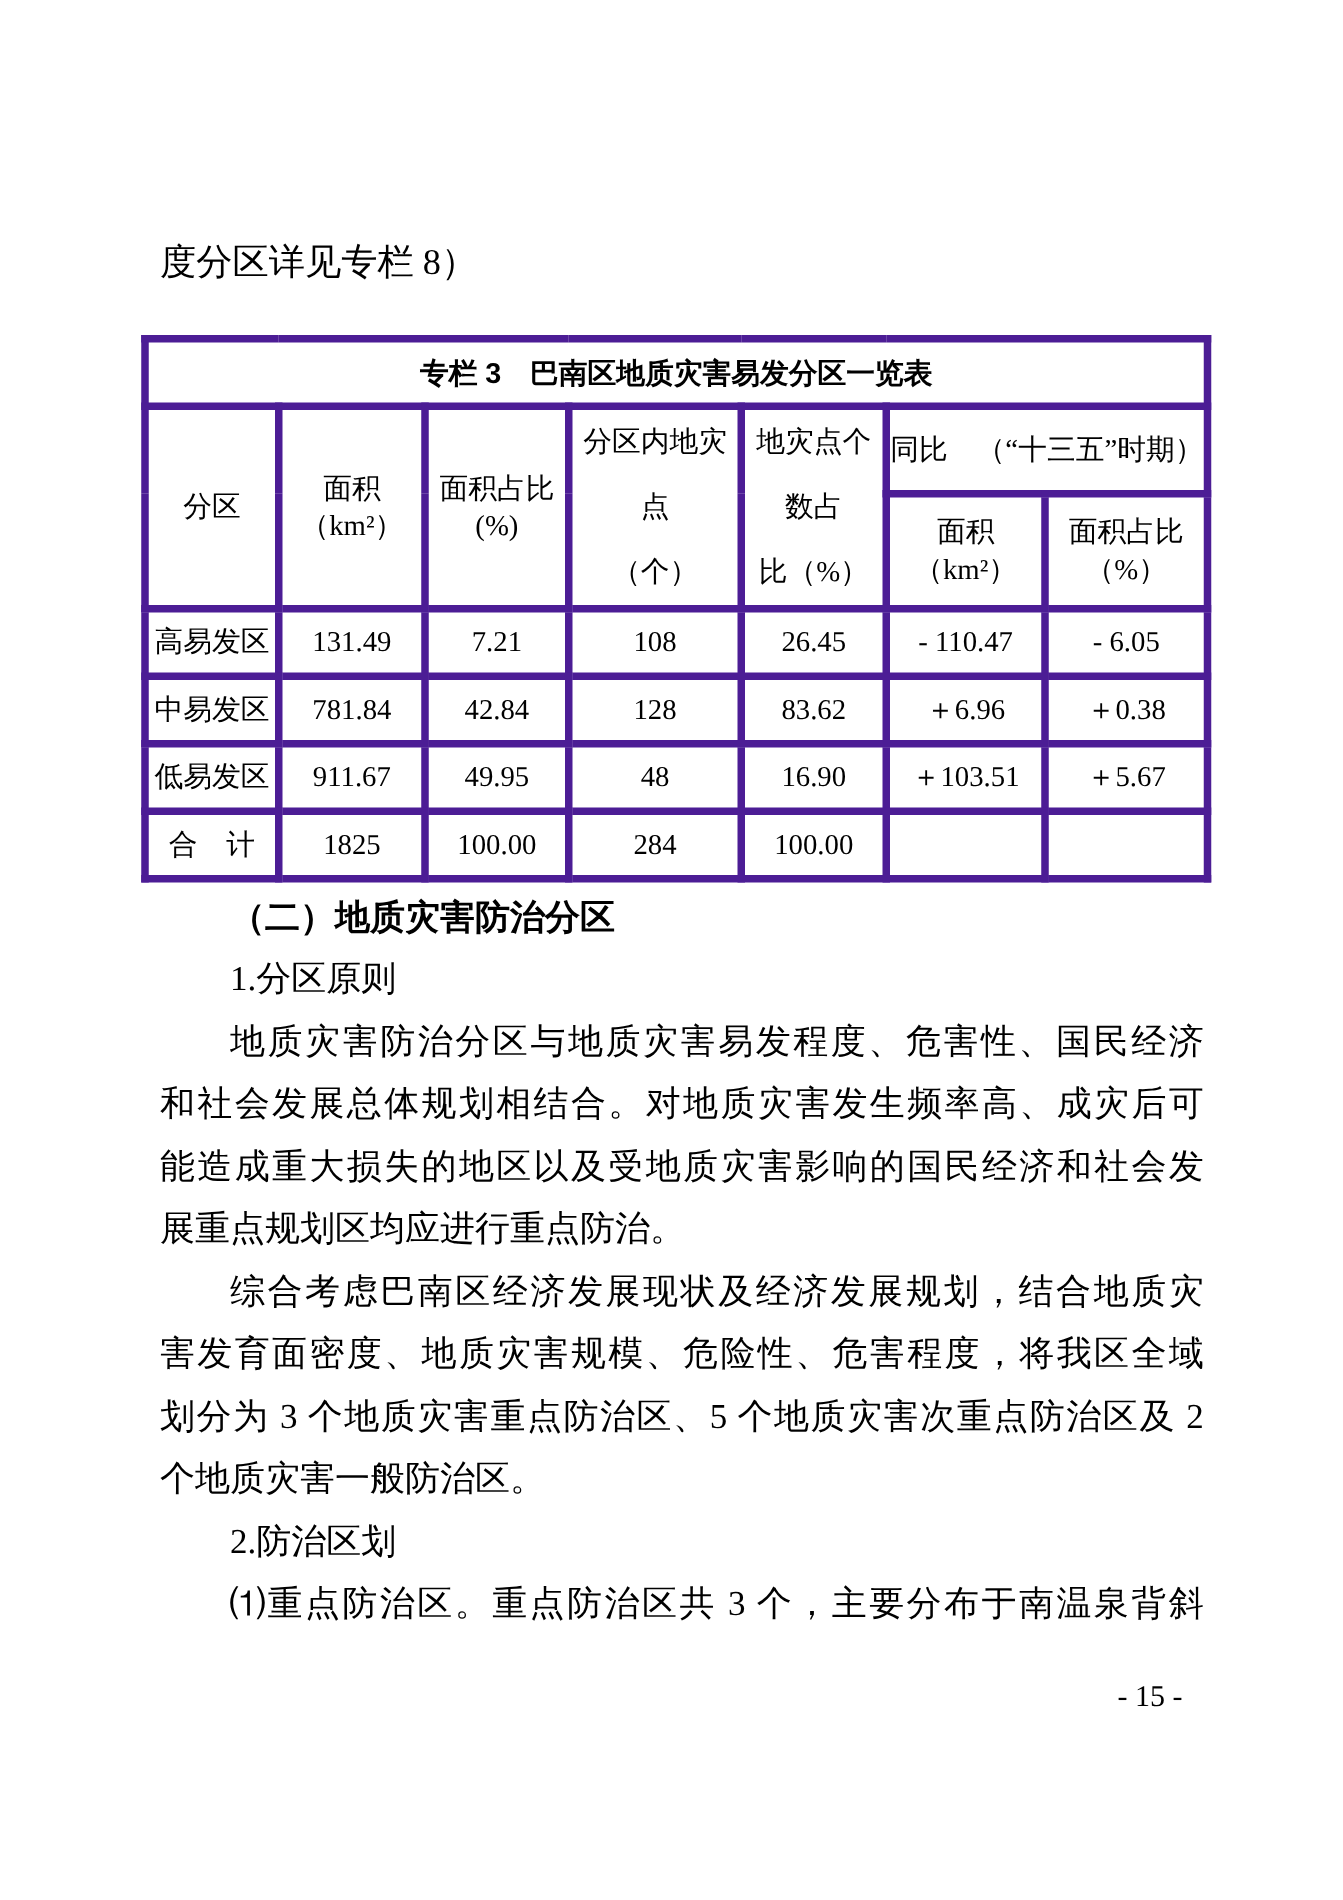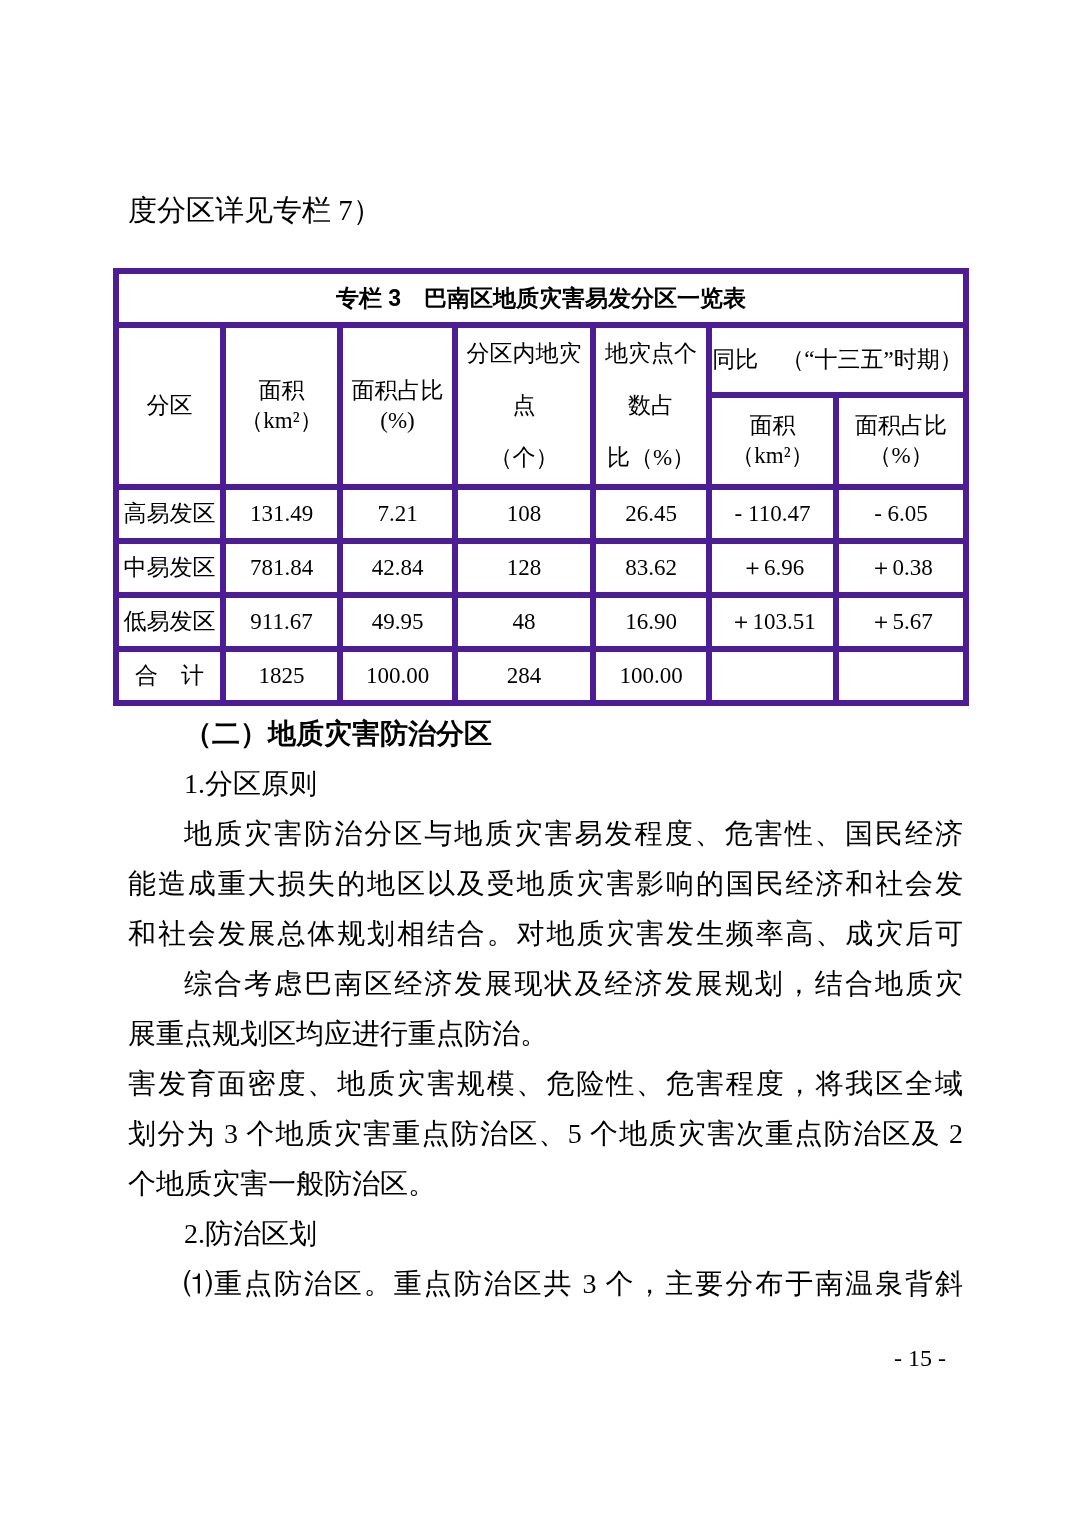--- a/index.html
+++ b/index.html
@@ -66,21 +66,21 @@
   .page-number {
     position: absolute; top: 1340px; right: 128px;
     font-size: 24px; line-height: 36px;
   }
 </style>
 </head>
 <body>
 
 <div class="page">
 
-  <div class="intro-line">度分区详见专栏 7）</div>
+  <div class="intro-line">度分区详见专栏 8）</div>
 
   <div class="tbl-wrap">
     <table class="zl">
       <colgroup>
         <col style="width:107px">
           <col style="width:117px">
           <col style="width:115px">
         <col style="width:138px">
           <col style="width:116px">
           <col style="width:127px">
@@ -146,25 +146,25 @@
       </tr>
     </tbody>
       </table>
   </div>
 
   <div class="doc-body">
     <div class="tline ind sec-heading">（二）地质灾害防治分区</div>
     <div class="tline ind">1.分区原则</div>
 
     <div class="tline ind just">地质灾害防治分区与地质灾害易发程度、危害性、国民经济</div>
+    <div class="tline just">和社会发展总体规划相结合。对地质灾害发生频率高、成灾后可</div>
     <div class="tline just">能造成重大损失的地区以及受地质灾害影响的国民经济和社会发</div>
-    <div class="tline just">和社会发展总体规划相结合。对地质灾害发生频率高、成灾后可</div>
+    <div class="tline">展重点规划区均应进行重点防治。</div>
+
     <div class="tline ind just">综合考虑巴南区经济发展现状及经济发展规划，结合地质灾</div>
-
-    <div class="tline">展重点规划区均应进行重点防治。</div>
     <div class="tline just">害发育面密度、地质灾害规模、危险性、危害程度，将我区全域</div>
     <div class="tline just">划分为 3 个地质灾害重点防治区、5 个地质灾害次重点防治区及 2</div>
     <div class="tline">个地质灾害一般防治区。</div>
 
     <div class="tline ind">2.防治区划</div>
     <div class="tline ind just">⑴重点防治区。重点防治区共 3 个，主要分布于南温泉背斜</div>
   </div>
 
   <div class="page-number">- 15 -</div>
 

